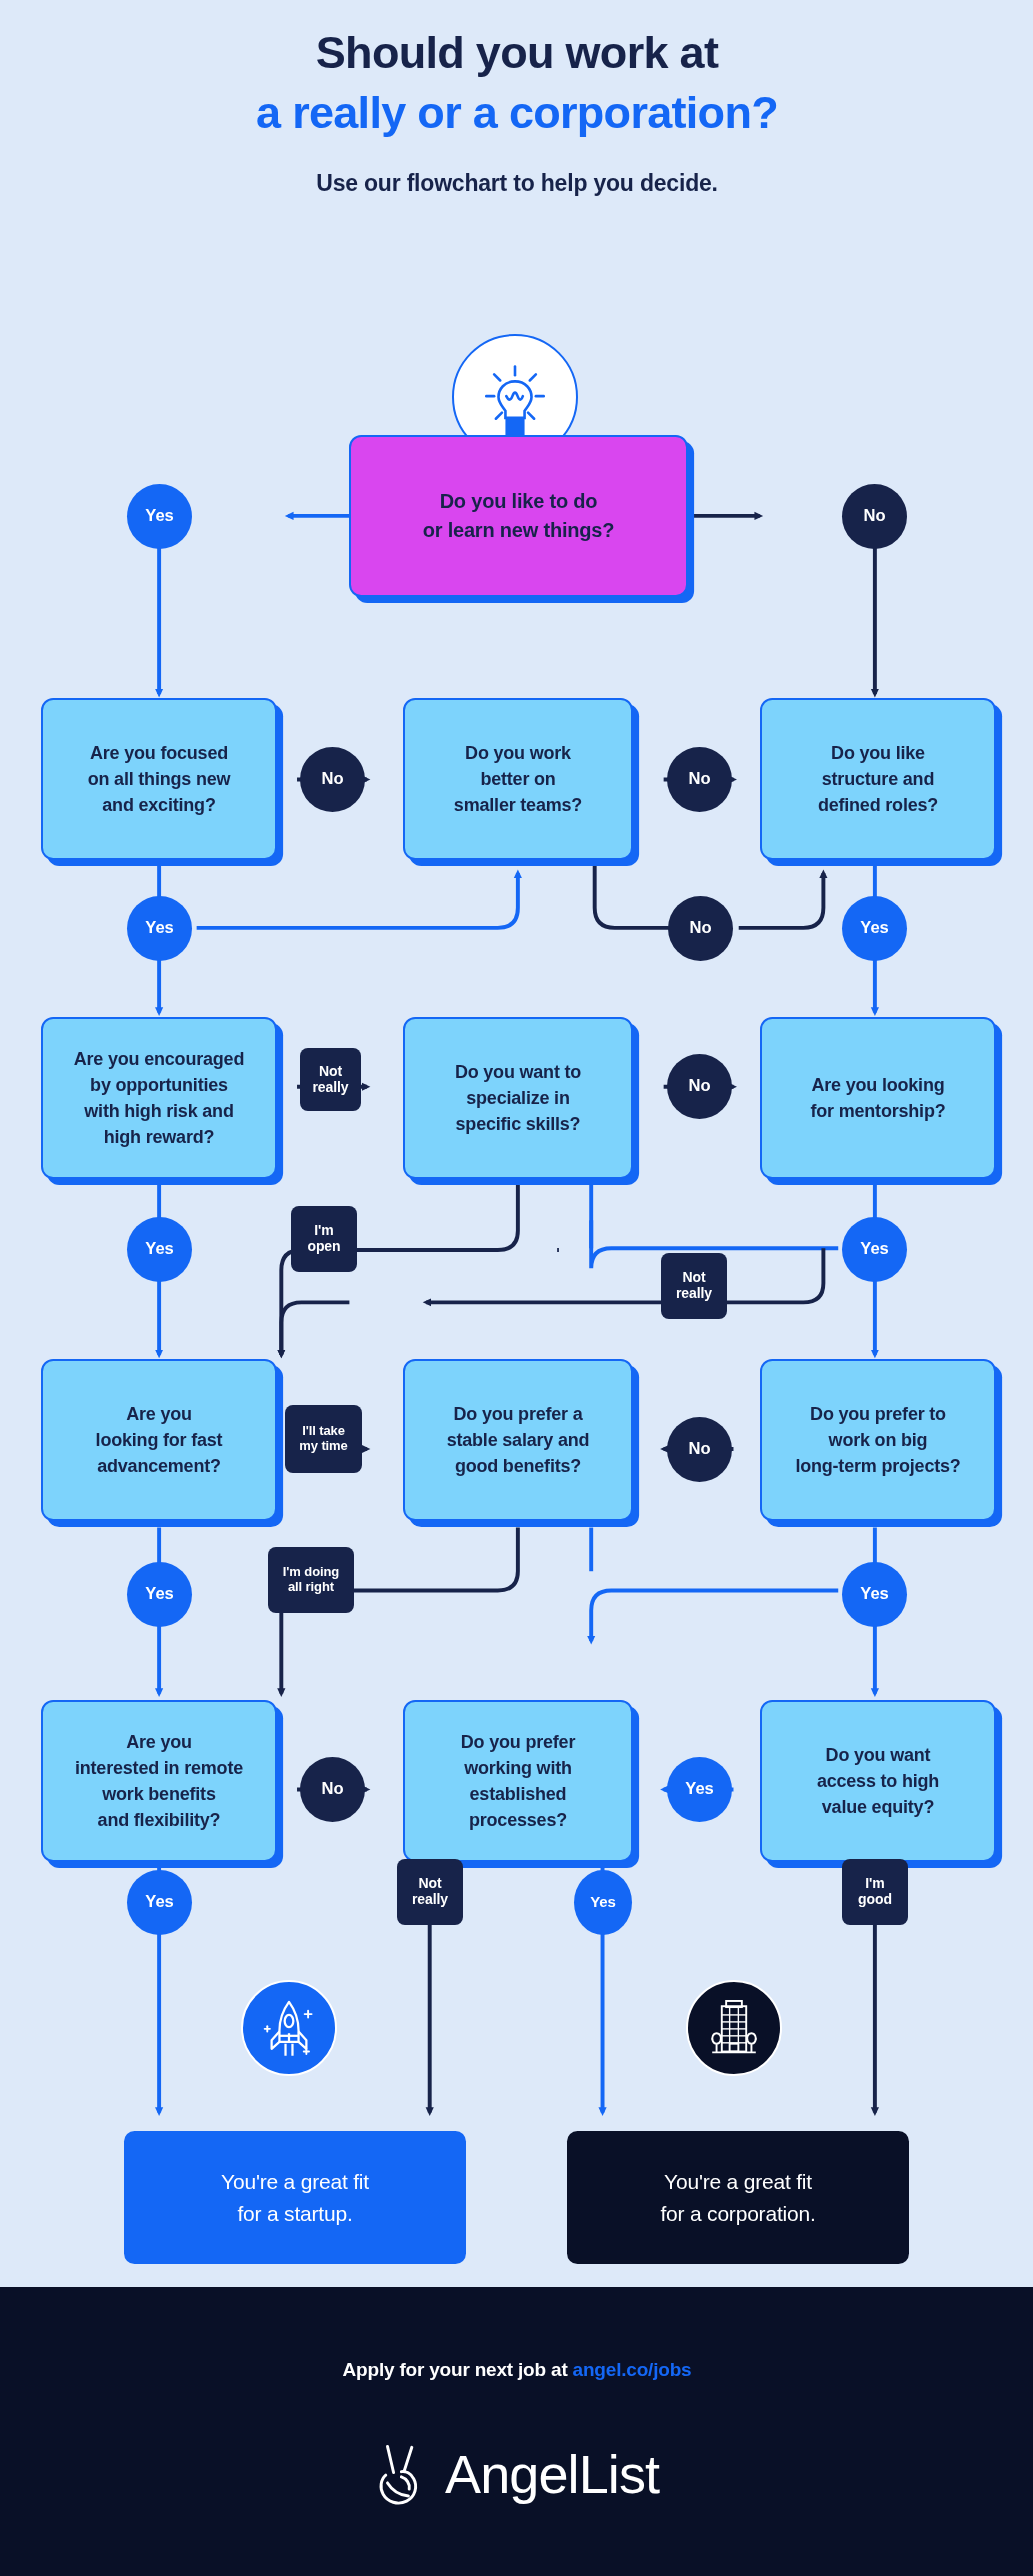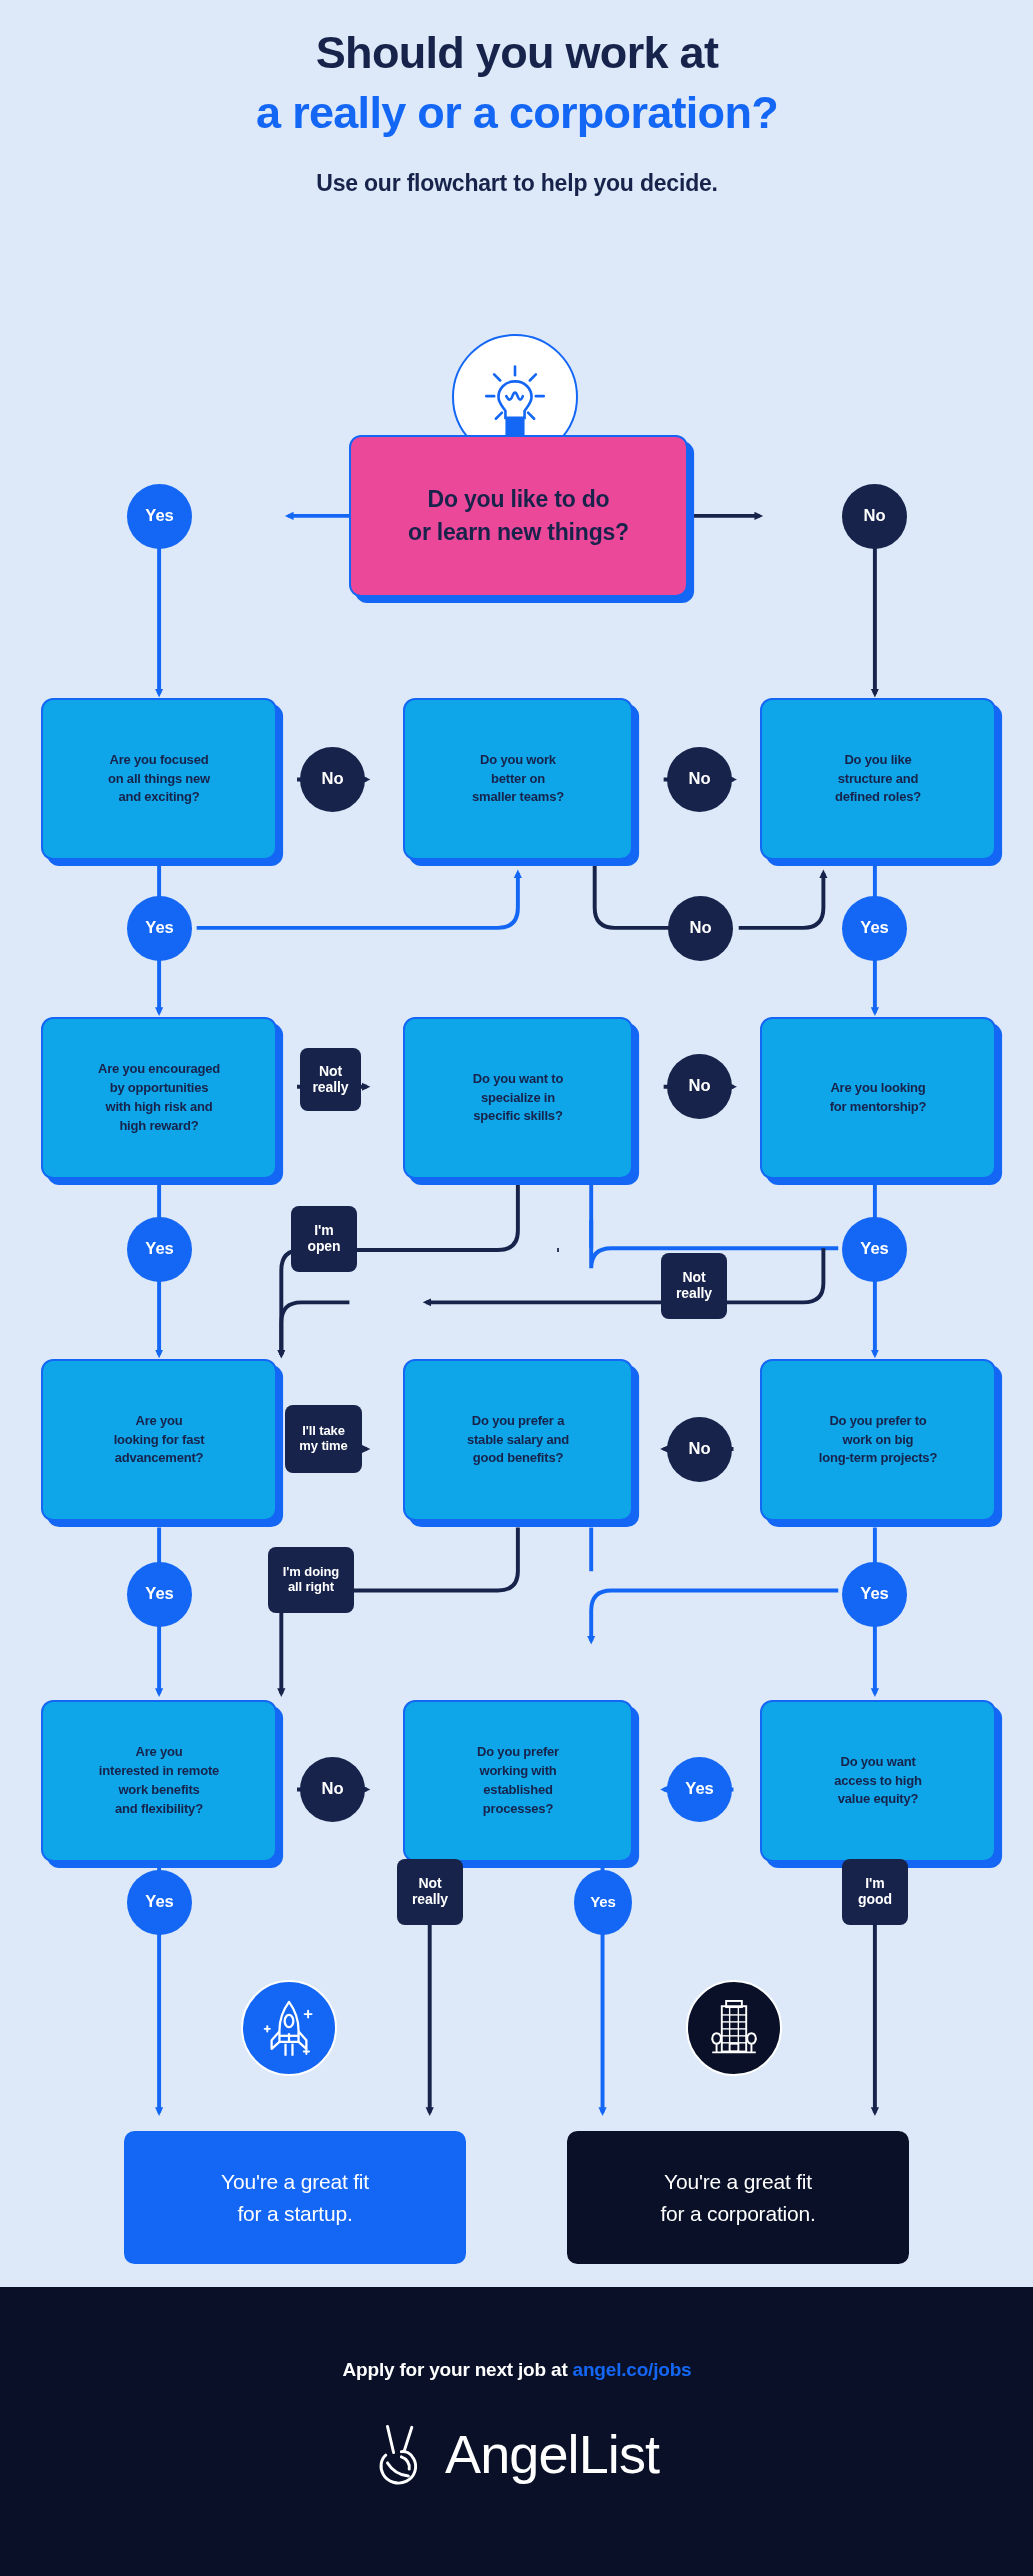--- a/index.html
+++ b/index.html
@@ -31,35 +31,35 @@
     letter-spacing: -0.2px;
   }
 
   
   #flow { position: absolute; left: 0; top: 0; width: 1034px; height: 2287px; }
   #edges { position: absolute; left: 0; top: 0; width: 1034px; height: 2287px; }
 
   
   .node {
     position: absolute;
-    background: #0ea5e9;
+    background: #7dd3fc;
     border: 2.6px solid #1467f5;
     border-radius: 12.2px;
     box-shadow: 6.1px 6.1px 0 0 #1467f5;
     display: flex; align-items: center; justify-content: center;
     text-align: center;
     color: #17234a;
-    font-size: 13px; font-weight: bold; line-height: 1.45;
+    font-size: 18px; font-weight: bold; line-height: 1.45;
     letter-spacing: -0.2px;
     padding: 5.2px 8.7px;
   }
   .node.start {
-    background: #ec4899;
+    background: #d946ef;
     box-shadow: 6.1px 6.1px 0 0 #1467f5;
-    font-size: 23px;
+    font-size: 20px;
   }
 
   
   .chip {
     position: absolute;
     display: flex; align-items: center; justify-content: center;
     text-align: center;
     color: #ffffff;
     font-weight: bold;
     line-height: 1.12;
@@ -100,21 +100,21 @@
     background: #091027;
     display: flex; flex-direction: column;
     align-items: center;
   }
   .footer-line {
     margin-top: 72px;
     font-size: 19px; font-weight: bold; color: #ffffff;
     letter-spacing: -0.2px;
   }
   .footer-link { color: #1467f5; }
-  .logo-wrap { margin-top: 35px; display: flex; align-items: center; gap: 12.2px; }
+  .logo-wrap { margin-top: 55px; display: flex; align-items: center; gap: 12.2px; }
   .logo-word {
     font-size: 54px; color: #ffffff; letter-spacing: -0.9px; font-weight: normal;
   }
 </style>
 </head>
 <body>
 
 <div id="page">
 
   <div class="header">

